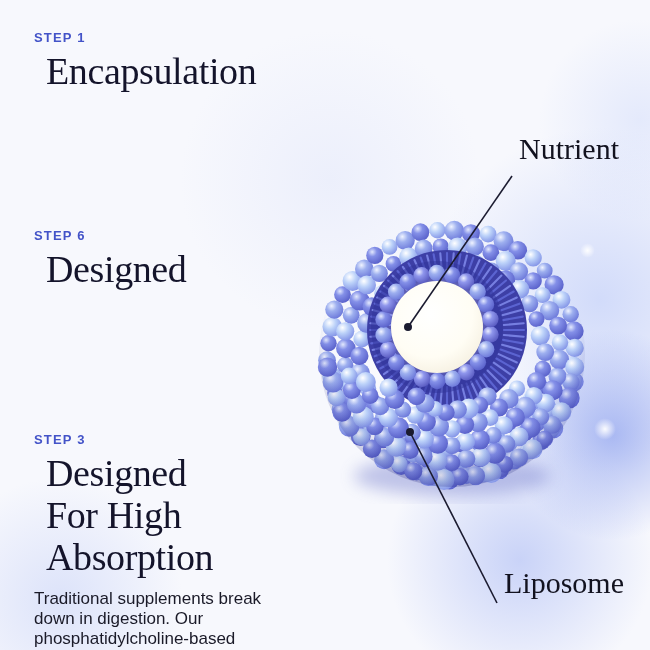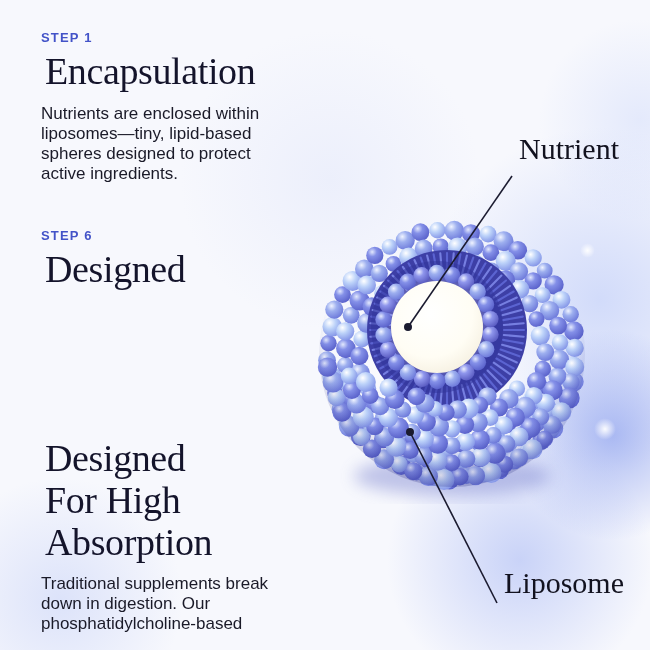--- a/index.html
+++ b/index.html
@@ -11,28 +11,28 @@
       radial-gradient(circle 170px at 455px 345px, rgba(255,255,255,.85), rgba(255,255,255,0) 72%),
       radial-gradient(circle 150px at 612px 435px, rgba(140,160,238,.70), rgba(140,160,238,0) 70%),
       radial-gradient(circle 190px at 520px 560px, rgba(163,180,243,.55), rgba(163,180,243,0) 70%),
       radial-gradient(circle 240px at 600px 300px, rgba(185,200,248,.60), rgba(185,200,248,0) 72%),
       radial-gradient(circle 170px at 60px 600px,  rgba(198,209,247,.55), rgba(198,209,247,0) 72%),
       radial-gradient(circle 140px at 640px 120px, rgba(205,216,250,.45), rgba(205,216,250,0) 72%),
       radial-gradient(circle 200px at 330px 180px, rgba(225,230,250,.50), rgba(225,230,250,0) 75%),
       var(--background,#f7f8fd);
   }
   .steps{position:absolute;left:34px;top:0;width:268px;z-index:5}
-  .step{position:absolute;left:7px;width:100%}
+  .step{position:absolute;left:0;width:100%}
   #step1{top:30px}
   #step2{top:228px}
   #step3{top:432px}
   .step-label{font-size:13px;font-weight:600;letter-spacing:.09em;color:var(--accent,#4353c8)}
   .step-title{
     font-family:"Liberation Serif",serif;font-weight:500;font-size:38px;line-height:1.1;
-    letter-spacing:-0.01em;color:var(--heading,#14142b);margin:6px 4px 11px;white-space:pre-line}
+    letter-spacing:-0.01em;color:var(--heading,#14142b);margin:6px 12px 11px;white-space:pre-line}
   .step-body{font-size:17px;line-height:20px;color:var(--body_text,#1a1a28);white-space:pre-line}
   .liposome-wrap{position:absolute;left:302px;top:204px;width:300px;height:300px;z-index:1}
   .pointers{position:absolute;inset:0;width:650px;height:650px;z-index:3;pointer-events:none}
   .pointers line{stroke:var(--pointer,#1b1b30);stroke-width:1.6}
   .pointers circle{fill:var(--pointer,#1b1b30)}
   .callout{position:absolute;z-index:6;font-family:"Liberation Serif",serif;font-size:30px;color:#12121f}
   #nutrient-label{left:519px;top:132px}
   #liposome-label{left:504px;top:566px}
   .sparkle{position:absolute;border-radius:50%;z-index:2;
     background:radial-gradient(circle, rgba(255,255,255,.95), rgba(255,255,255,0) 70%)}
@@ -42,30 +42,27 @@
 </head>
 <body>
 
 <div class="sparkle" id="sparkle1"></div>
 <div class="sparkle" id="sparkle2"></div>
 
 <section class="steps">
   <article class="step" id="step1">
     <div class="step-label">STEP 1</div>
     <h2 class="step-title">Encapsulation</h2>
-    <p class="step-body">Nutrients are enclosed within
-liposomes—tiny, lipid-based
-spheres designed to protect
-active ingredients.</p>
   </article>
   <article class="step" id="step2">
     <div class="step-label">STEP 6</div>
     <h2 class="step-title">Designed</h2>
   </article>
   <article class="step" id="step3">
+    <div class="step-label">STEP 3</div>
     <h2 class="step-title">Designed
 For High
 Absorption</h2>
     <p class="step-body">Traditional supplements break
 down in digestion. Our
 phosphatidylcholine-based</p>
   </article>
 </section>
 
 <div class="liposome-wrap">

